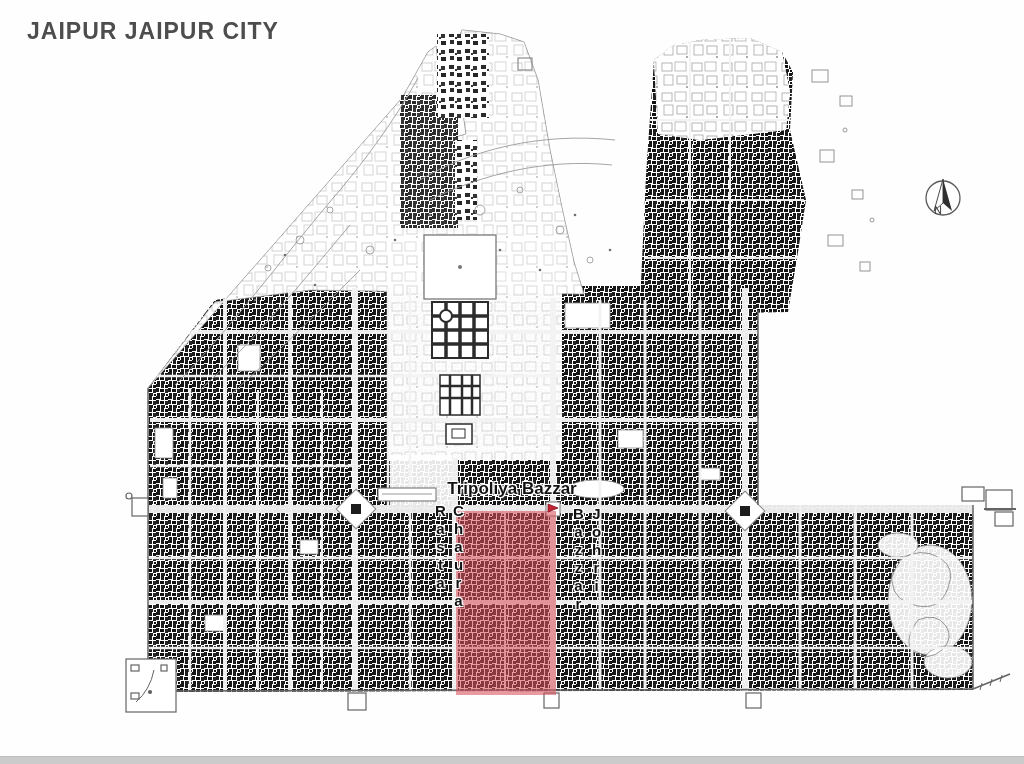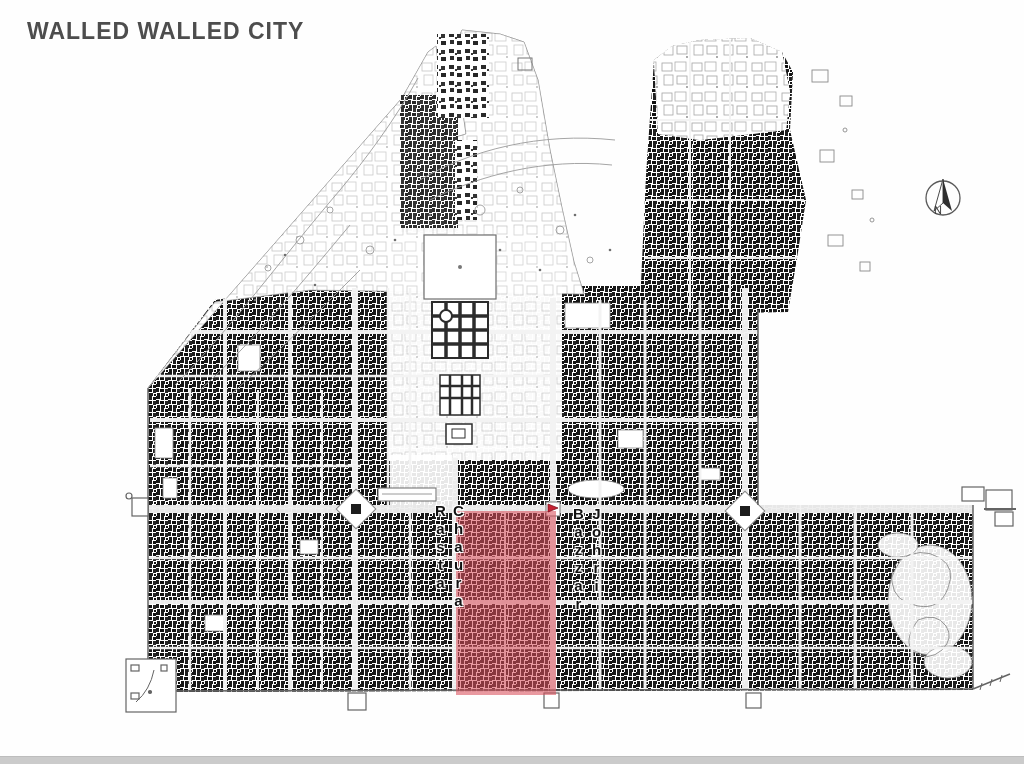--- a/index.html
+++ b/index.html
@@ -255,18 +255,19 @@
   <path d="M548,504 l10,4 l-10,4 Z" fill="#c62333" stroke="#7e1020" stroke-width="0.8"></path>
 
   <g>
     <circle cx="943" cy="198" r="17" fill="none" stroke="#5a5a5a" stroke-width="1.3"></circle>
     <path d="M943,179 L934,211 L943,203 Z" fill="#ffffff" stroke="#4a4a4a" stroke-width="1"></path>
     <path d="M943,179 L952,211 L943,203 Z" fill="#2f2f2f"></path>
     <text class="north-n" x="938" y="214" text-anchor="middle">N</text>
   </g>
 </svg>
 
-<div class="title">WALLED WALLED CITY</div>
+<div class="title">JAIPUR JAIPUR CITY</div>
+<div class="hlabel halo">Tripoliya Bazzar</div>
 <div class="vlabel left halo">Chaura Rasta</div>
 <div class="vlabel right halo">Johri Bazzar</div>
 <div class="bottom-bar"></div>
 
 </div>
 
 </body></html>

